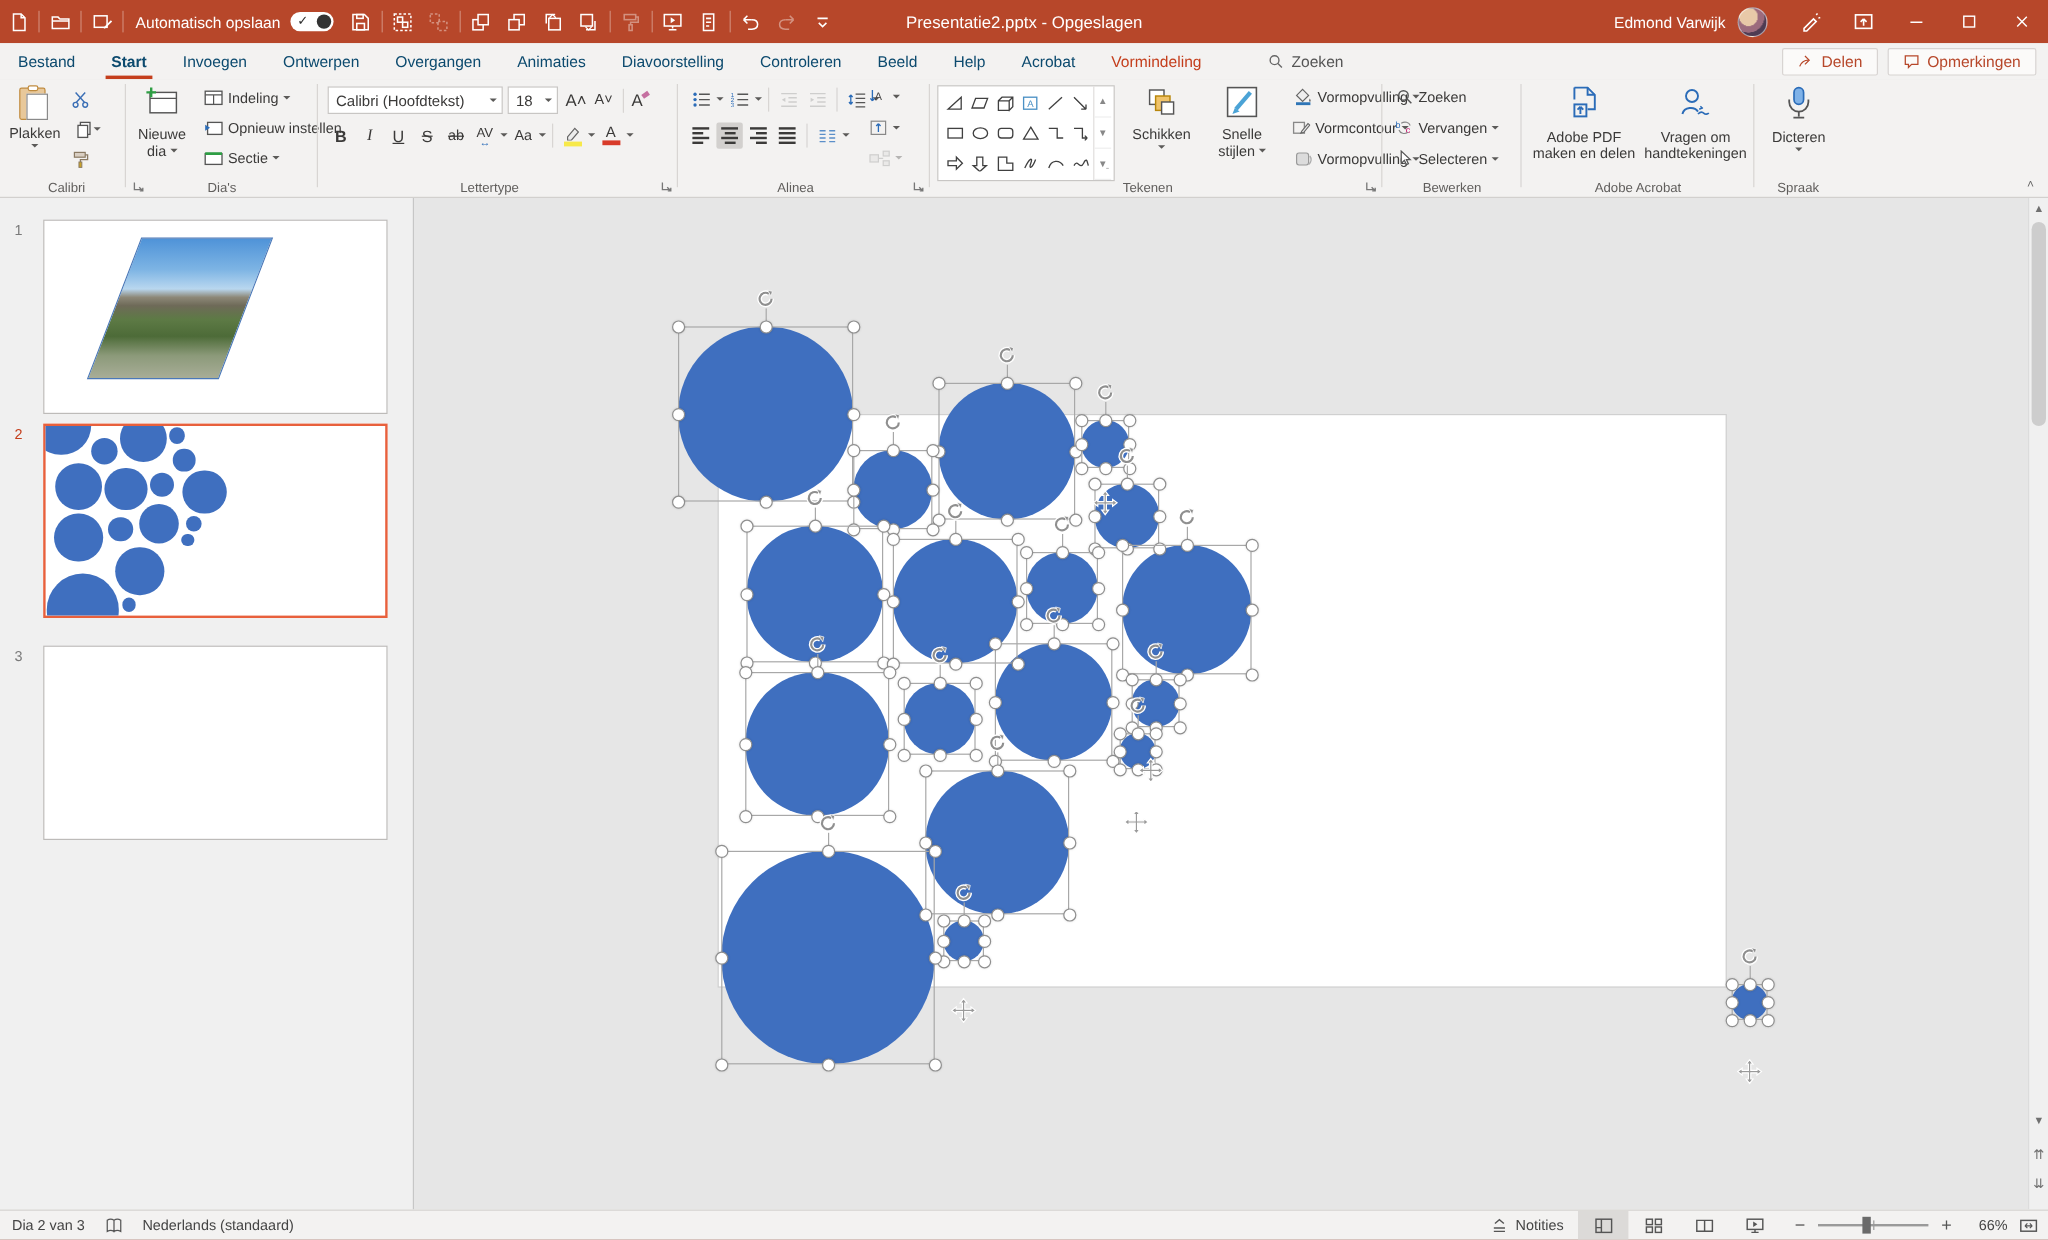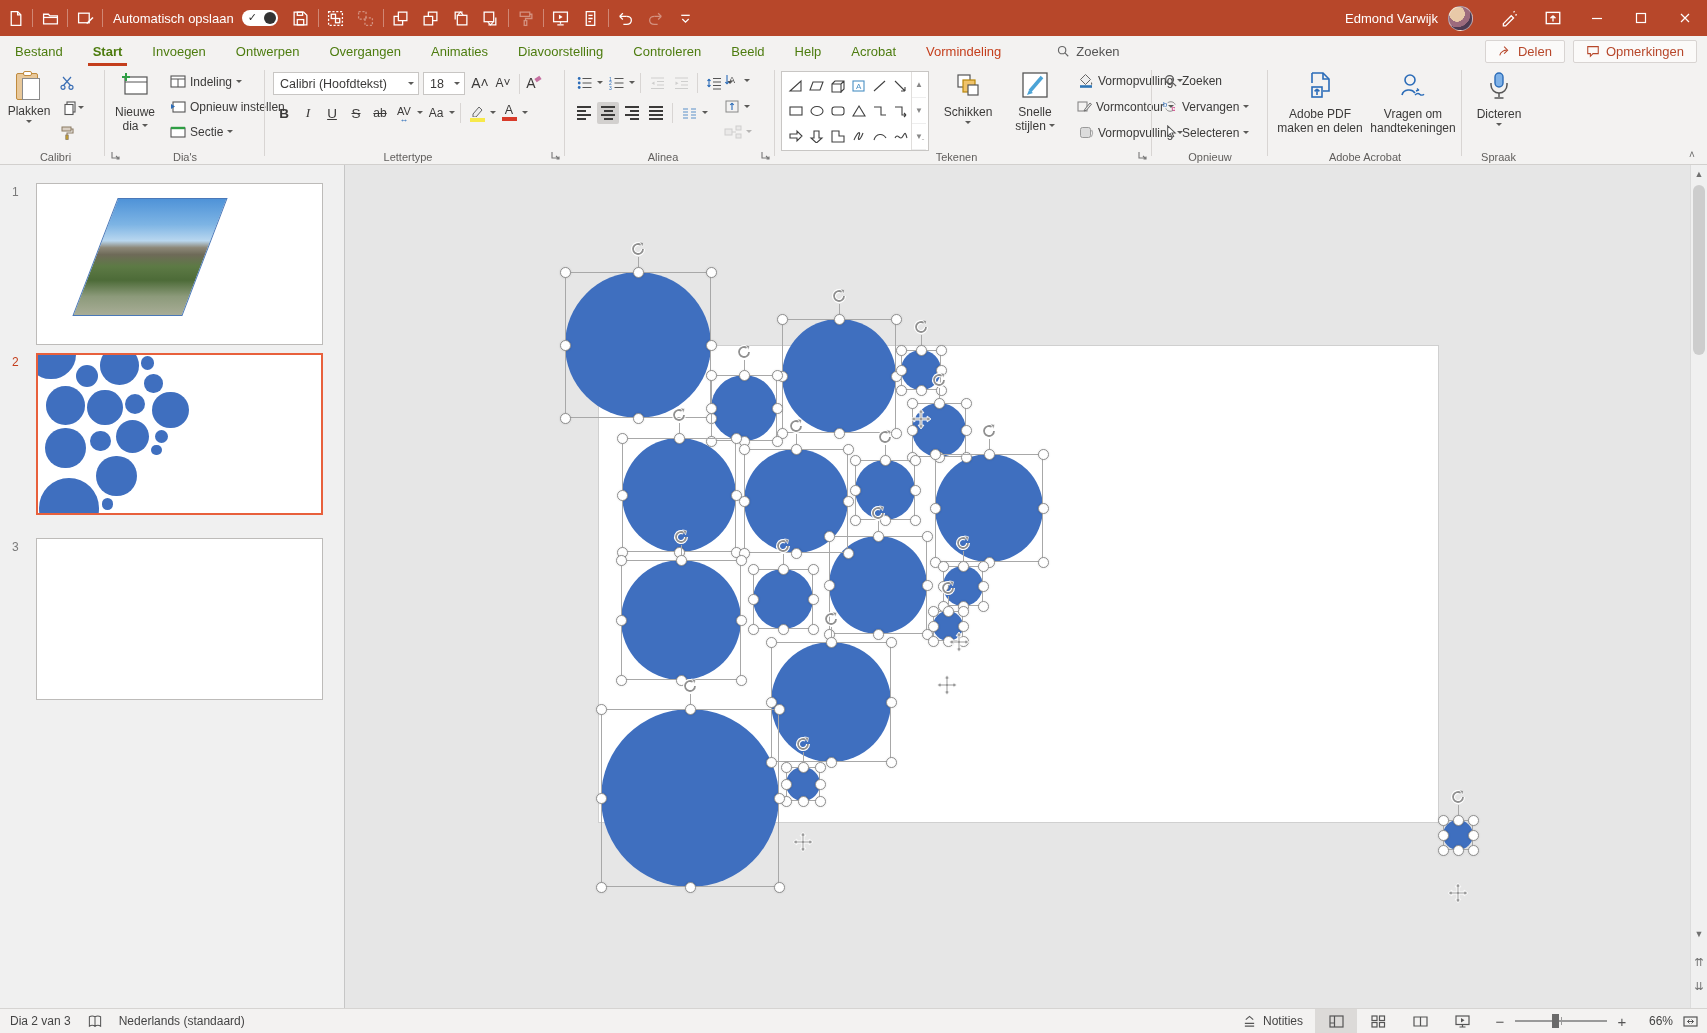--- a/index.html
+++ b/index.html
@@ -19,21 +19,21 @@
   #autosave-toggle .check { position:absolute; left:6px; top:1px; font-size:11px; color:#2f2f2f; }
   #autosave-toggle .knob { position:absolute; right:2px; top:2px; width:12px; height:12px; border-radius:50%; background:#333; }
   #title-text { position:absolute; left:0; right:0; text-align:center; pointer-events:none; font-size:14px; }
   #titlebar-right { margin-left:auto; display:flex; align-items:center; height:36px; }
   #user-name { font-size:13px; margin-right:10px; }
   #avatar { width:25px; height:25px; border-radius:50%; background:radial-gradient(circle at 35% 30%, #e8c9a8 0 35%, #9c6b7d 36% 60%, #4e3b52 61% 100%); margin-right:14px; border:1px solid rgba(255,255,255,.5); }
   .win-btn { width:44px; height:36px; display:flex; align-items:center; justify-content:center; cursor:pointer; }
 
   
   #tabsrow { position:absolute; left:0; top:36px; width:100%; height:30px; background:#f3f2f1; display:flex; align-items:stretch; }
-  .tab { padding:0 15px; display:flex; align-items:center; font-size:13px; color:#4d7c0f; cursor:pointer; position:relative; }
+  .tab { padding:0 15px; display:flex; align-items:center; font-size:13px; color:#0c4a6e; cursor:pointer; position:relative; }
   .tab.active { font-weight:bold; }
   .tab.active::after { content:""; position:absolute; left:10px; right:10px; bottom:0; height:3px; background:#c43e1c; }
   .tab.contextual { color:#c43e1c; }
   #tab-search { display:flex; align-items:center; gap:6px; color:#555; padding:0 14px; margin-left:26px; cursor:text; }
   #tabsrow-right { margin-left:auto; display:flex; align-items:center; gap:8px; padding-right:10px; }
   .pill-btn { display:flex; align-items:center; gap:6px; border:1px solid #d8d4d2; background:#fbfaf9; color:#b7472a; padding:3px 12px; border-radius:2px; font-size:13px; cursor:pointer; }
 
   
   #ribbon { position:absolute; left:0; top:66px; width:100%; height:99px; background:#f3f2f1; border-bottom:1px solid #d2d0ce; }
   .rgroup { position:absolute; top:0; height:98px; }
@@ -225,20 +225,21 @@
             <path d="M7 6c-3 0-4.5 1.7-4.5 3.7S4 13.5 7 13.5h3"></path>
           </svg>
         </span>
         <span class="qat-btn">
           <svg width="17" height="17" viewBox="0 0 16 16" fill="none" stroke="#fff" stroke-width="1.2">
             <path d="M4 5h8"></path>
             <path d="M5 8.5l3 3 3-3"></path>
           </svg>
         </span>
       </span>
+    <span id="title-text">Presentatie2.pptx - Opgeslagen</span>
     <div id="titlebar-right">
       <span id="user-name">Edmond Varwijk</span>
       <span id="avatar"></span>
       <span class="win-btn">
           <svg width="18" height="18" viewBox="0 0 16 16">
             <path d="M3 13l7-7 2 2-7 7H3v-2z" fill="none" stroke="#fff" stroke-width="1.2"></path>
             <path d="M12 3l1-1M13.6 5.4l1.4-.4" stroke="#fff" stroke-width="1.1"></path>
           </svg>
         </span>
       <span class="win-btn">
@@ -728,21 +729,21 @@
           <span>Vervangen</span>
           <span class="dd"></span>
         </span>
       <span class="smallbtn" style="left:8px;top:57px;">
           <svg width="15" height="15" viewBox="0 0 16 16">
             <path d="M5 1v11l2.8-2.8L9.6 13l1.8-.8-1.8-3.7H13z" fill="#fff" stroke="#555" stroke-width="1.1"></path>
           </svg>
           <span>Selecteren</span>
           <span class="dd"></span>
         </span>
-      <span class="glabel full">Opnieuw</span>
+      <span class="glabel full">Bewerken</span>
       <span class="gsep" style="left:115px;"></span>
     </div>
 
     <div class="rgroup" style="left:1462px;width:73px;">
       <div class="bigbtn" style="left:8px;width:58px;">
         <span><svg width="26" height="30" viewBox="0 0 26 30">
               <rect x="9" y="2" width="8" height="14" rx="4" fill="#7fb2e8" stroke="#2b6cb8" stroke-width="1.4"></rect>
               <path d="M5 12v2a8 8 0 0 0 16 0v-2" fill="none" stroke="#555" stroke-width="1.5"></path>
               <path d="M13 22v4M8.5 27h9" stroke="#555" stroke-width="1.5"></path>
             </svg></span>

